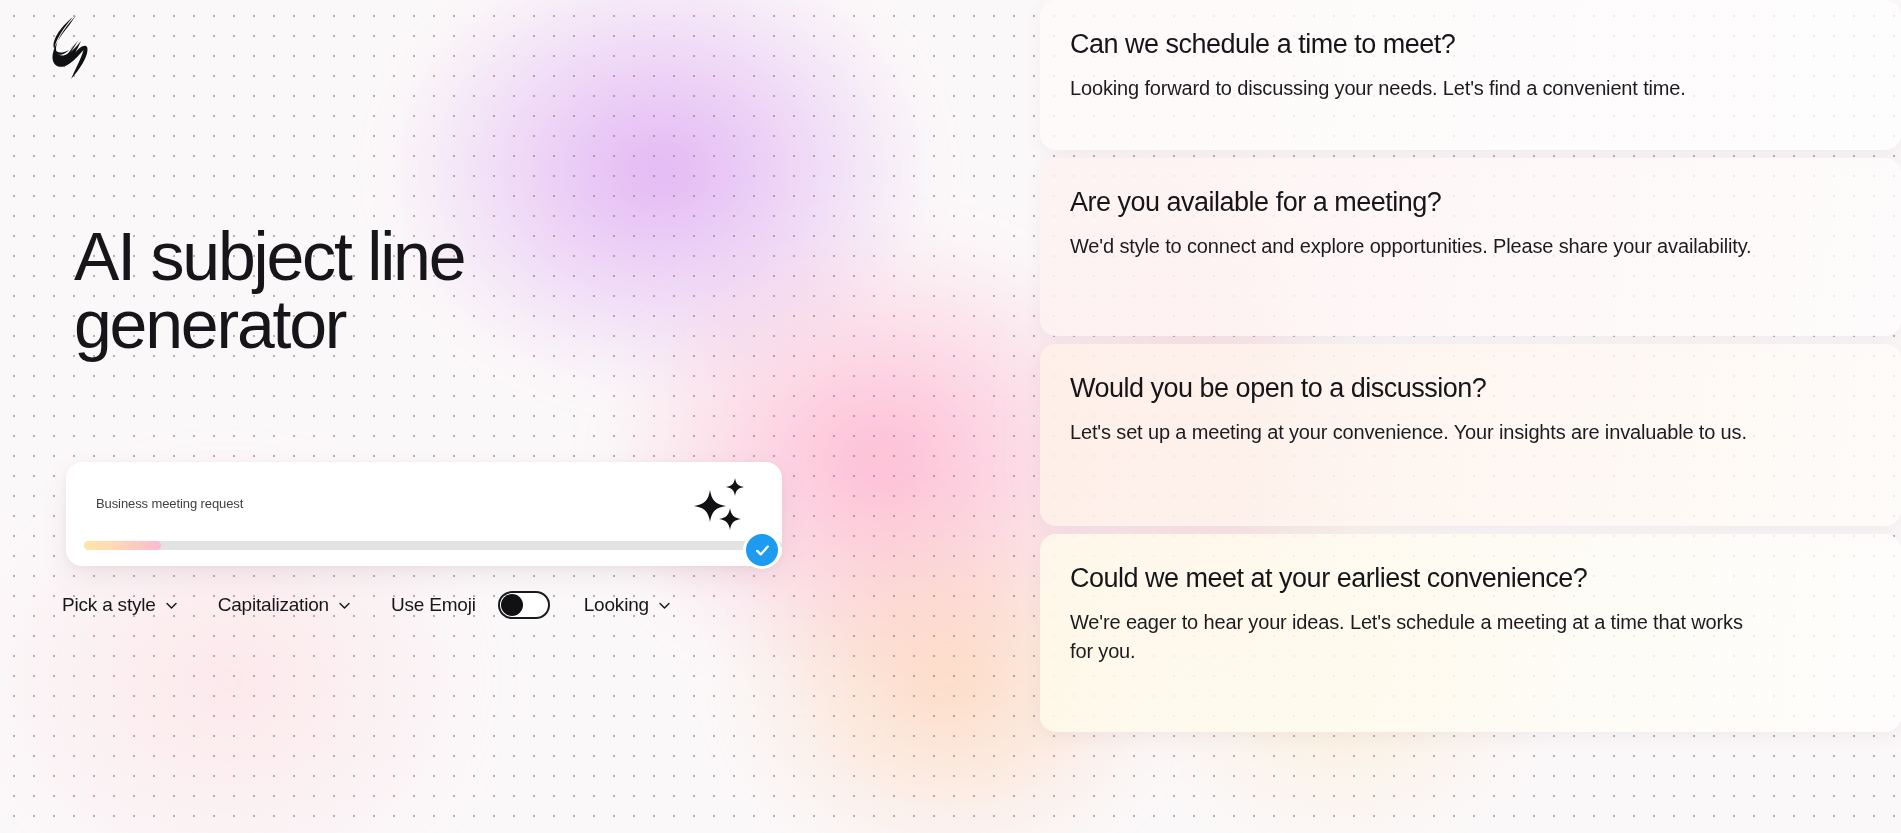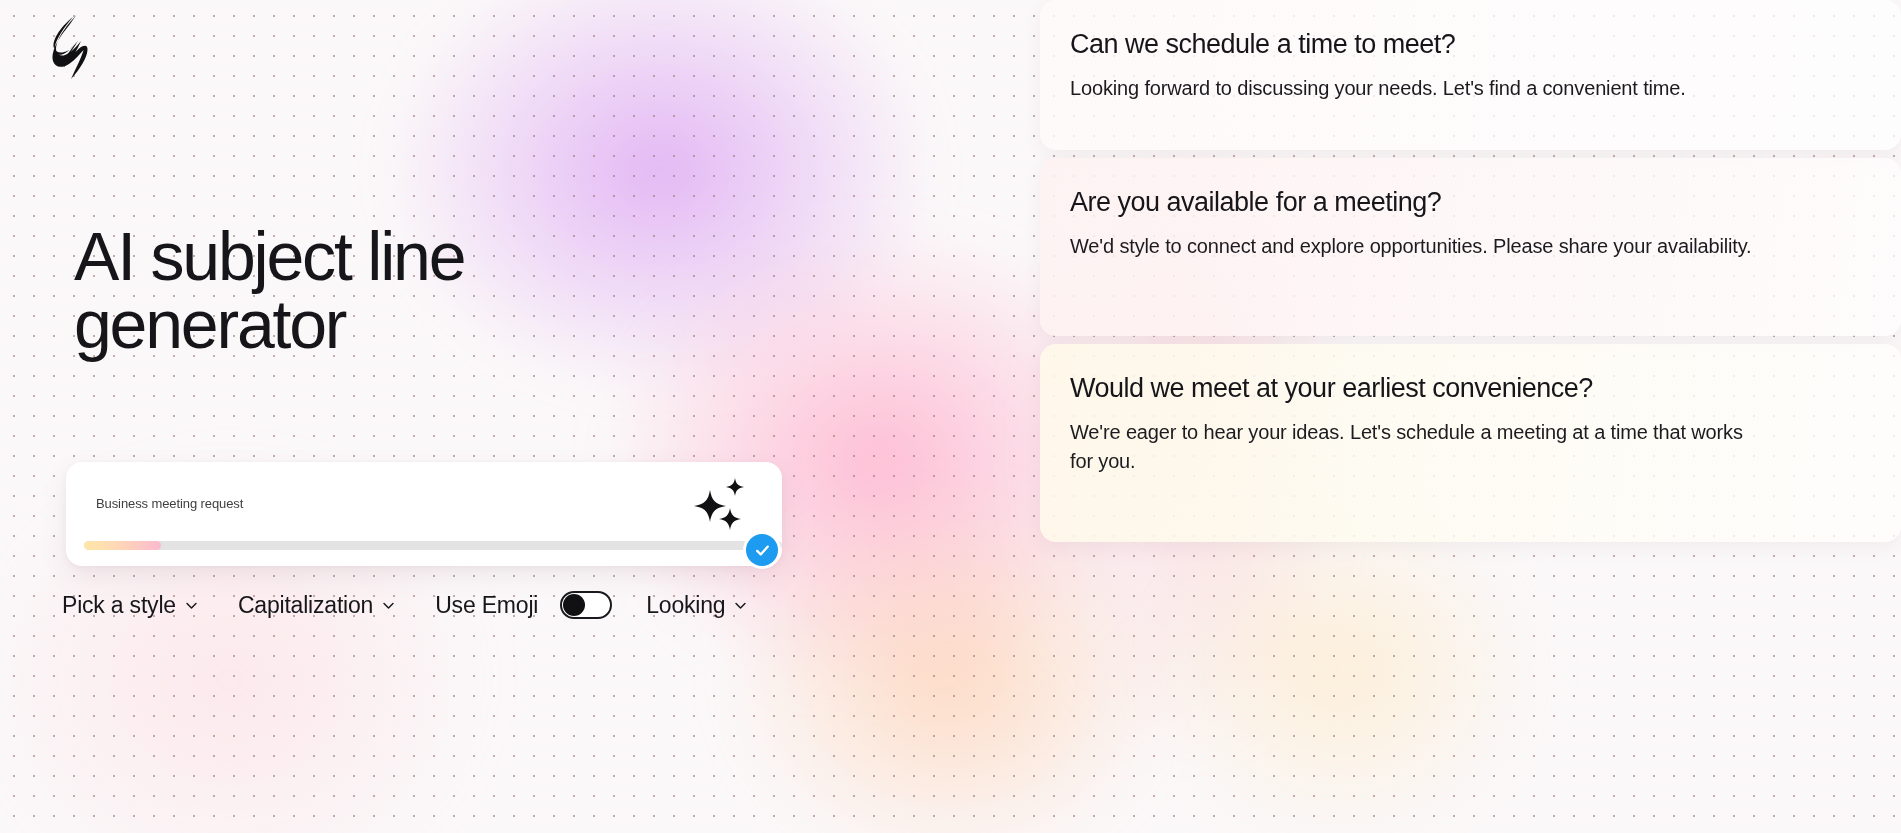--- a/index.html
+++ b/index.html
@@ -157,21 +157,21 @@
     left: 0; top: 585px;
     display: flex;
     align-items: center;
     gap: 0;
     height: 40px;
   }
   .control {
     display: flex;
     align-items: center;
     gap: 9px;
-    font-size: 23px;
+    font-size: 19px;
     color: #17171b;
     letter-spacing: -0.2px;
     cursor: pointer;
     padding: 2px 14px 2px 0;
     white-space: nowrap;
   }
   .control:not(:first-child) { margin-left: 26px; justify-content: center; }
   .chev { display: inline-block; width: 13px; height: 13px; }
   .chev svg { display: block; width: 100%; height: 100%; }
 
@@ -325,21 +325,25 @@
     <div class="result-card rc-1">
       <div class="rc-title">Can we schedule a time to meet?</div>
       <div class="rc-body">Looking forward to discussing your needs. Let's find a convenient time.</div>
     </div>
 
     <div class="result-card rc-2">
       <div class="rc-title">Are you available for a meeting?</div>
       <div class="rc-body">We'd style to connect and explore opportunities. Please share your availability.</div>
     </div>
 
+    <div class="result-card rc-3">
+      <div class="rc-title">Would you be open to a discussion?</div>
+      <div class="rc-body">Let's set up a meeting at your convenience. Your insights are invaluable to us.</div>
+    </div>
 
     <div class="result-card rc-4">
-      <div class="rc-title">Would we meet at your earliest convenience?</div>
+      <div class="rc-title">Could we meet at your earliest convenience?</div>
       <div class="rc-body">We're eager to hear your ideas. Let's schedule a meeting at a time that works for you.</div>
     </div>
 
   </div>
 
 </div>
 
 </body></html>

